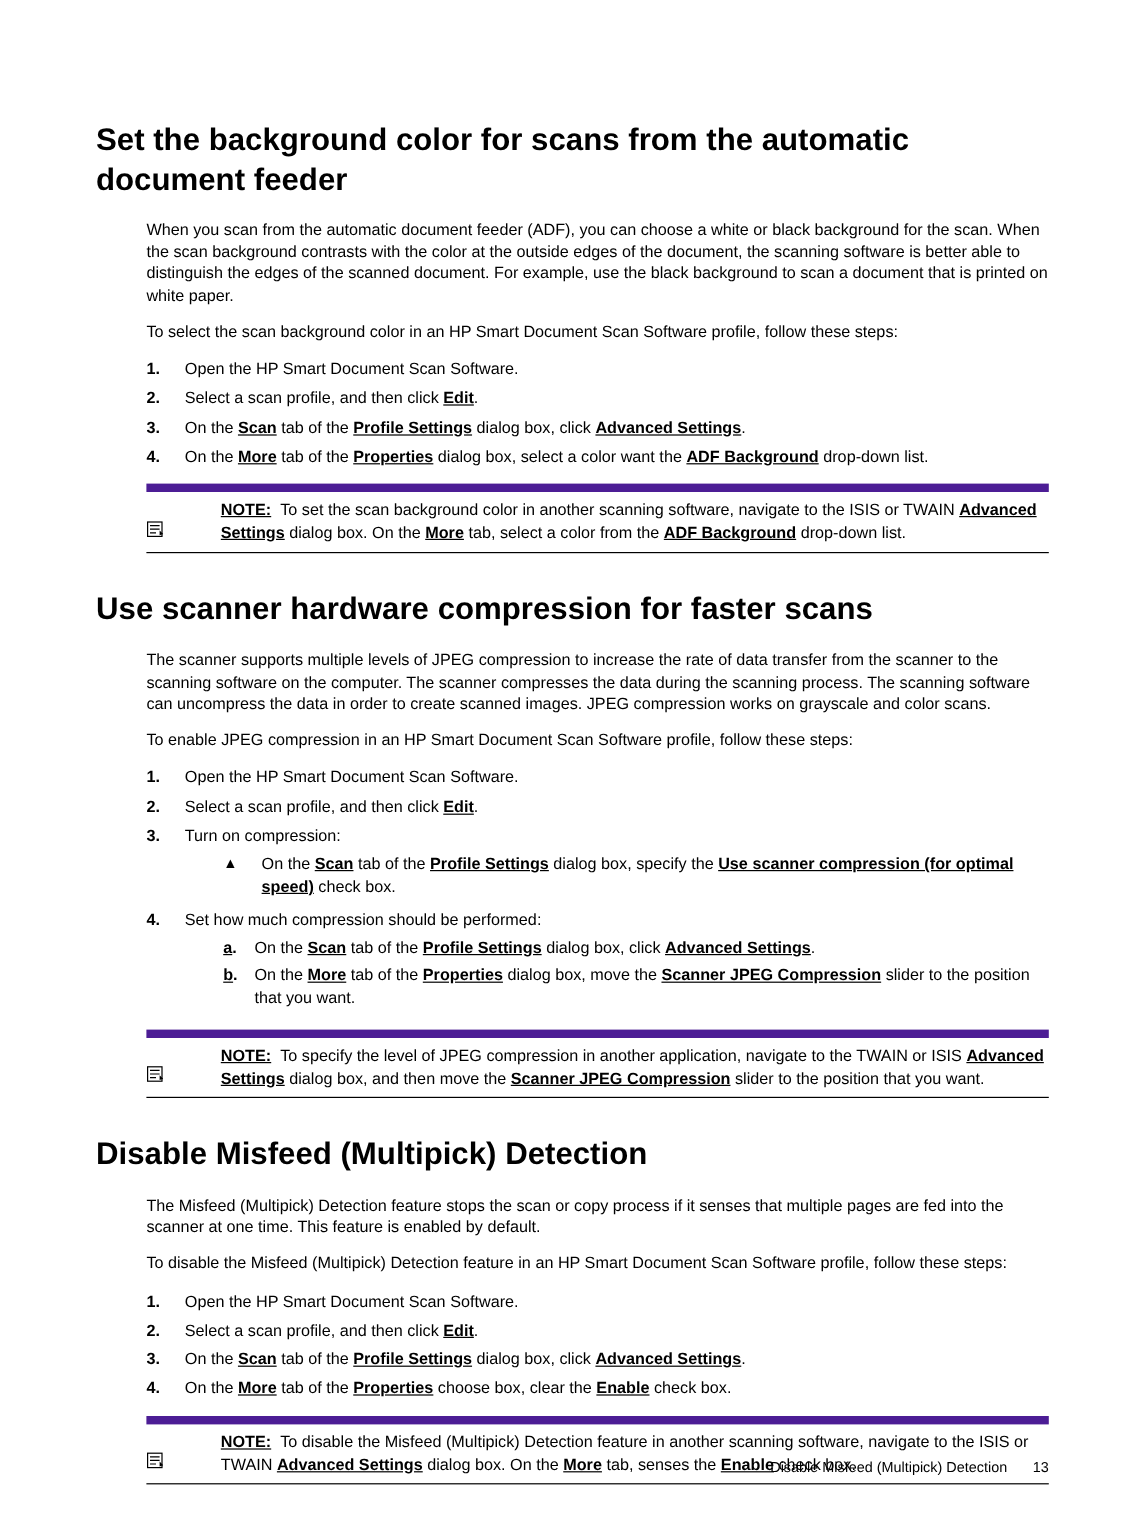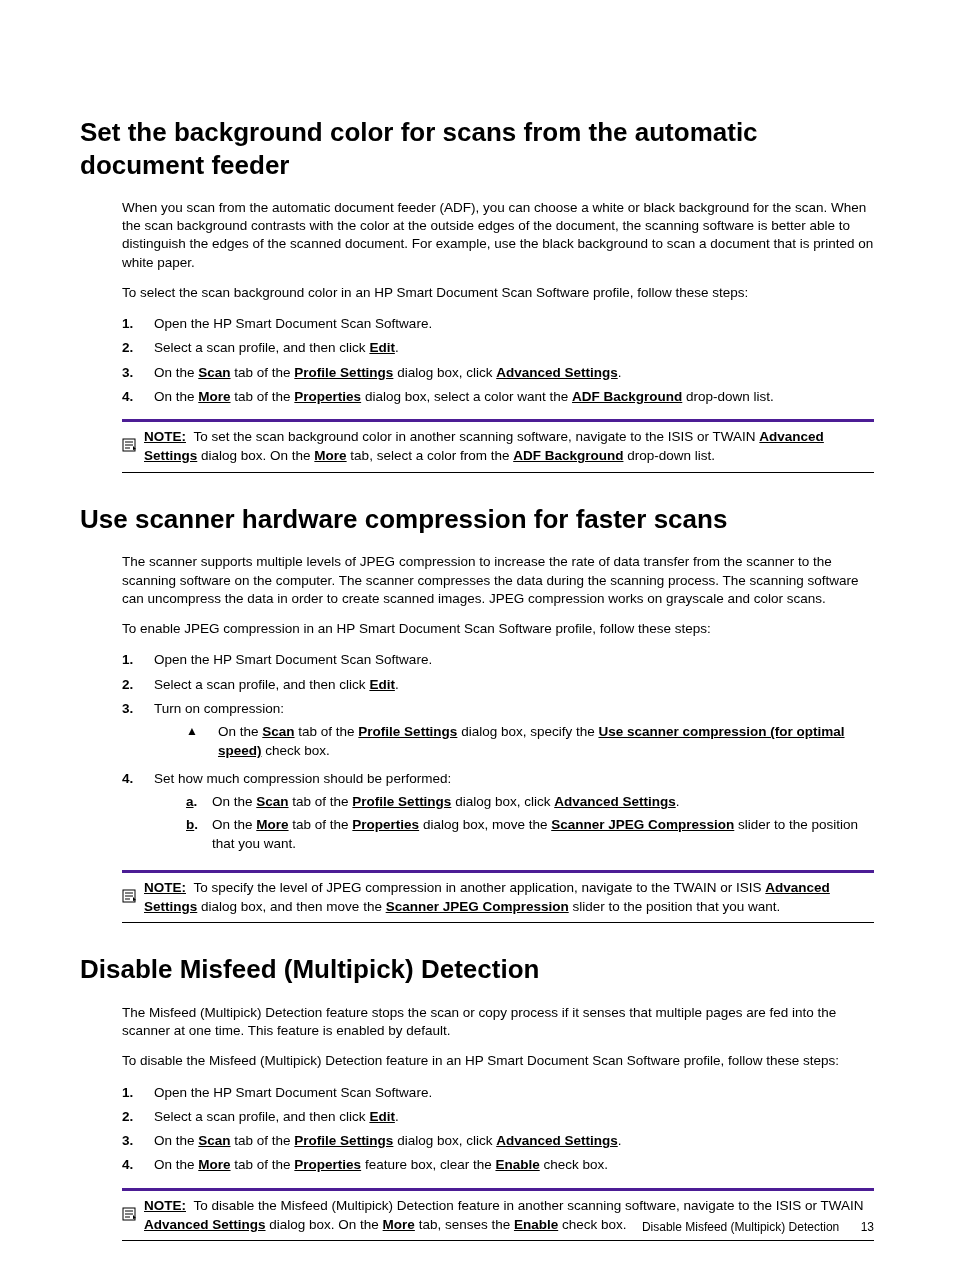--- a/index.html
+++ b/index.html
@@ -12,21 +12,21 @@
   .page {
     width: 954px;
     min-height: 1270px;
     box-sizing: border-box;
     padding: 100px 80px 60px 80px;
     position: relative;
   }
   h1 {
     font-size: 26px;
     font-weight: bold;
-    margin: 16px 0 18px 0;
+    margin: 0 0 18px 0;
     line-height: 1.25;
   }
   .content-block {
     margin-left: 42px;
   }
   p {
     font-size: 13.5px;
     line-height: 1.35;
     margin: 0 0 12px 0;
   }
@@ -61,26 +61,27 @@
     list-style: none;
     padding: 0;
     margin: 4px 0 4px 32px;
   }
   .sub-list > li {
     display: flex;
     margin-bottom: 4px;
     line-height: 1.4;
   }
   .note-box {
-    border-top: 3px solid #4c1d95;
+    border-top: 7px solid #4c1d95;
     border-bottom: 1px solid #000;
     padding: 6px 0 6px 0;
     margin: 6px 0 30px 0;
     display: flex;
-    align-items: center;
+    align-items: flex-end;
+    gap: 40px;
   }
   .note-icon {
     width: 22px;
     flex-shrink: 0;
     padding-top: 1px;
   }
   .note-text {
     font-size: 13.5px;
     line-height: 1.4;
     flex: 1;
@@ -201,21 +202,21 @@
       <li>
         <span class="step-num">2.</span>
         <span><span>Select a scan profile, and then click </span><b>Edit</b><span>.</span></span>
       </li>
       <li>
         <span class="step-num">3.</span>
         <span><span>On the </span><b>Scan</b><span> tab of the </span><b>Profile Settings</b><span> dialog box, click </span><b>Advanced Settings</b><span>.</span></span>
       </li>
       <li>
         <span class="step-num">4.</span>
-        <span><span>On the </span><b>More</b><span> tab of the </span><b>Properties</b><span> feature box, clear the </span><b>Enable</b><span> check box.</span></span>
+        <span><span>On the </span><b>More</b><span> tab of the </span><b>Properties</b><span> choose box, clear the </span><b>Enable</b><span> check box.</span></span>
       </li>
     </ol>
     <div class="note-box" style="margin-bottom:0">
       <span class="note-icon">
         <svg width="16" height="16" viewBox="0 0 16 16">
             <rect x="1" y="2" width="12" height="12" fill="none" stroke="#000" stroke-width="1"></rect>
             <path d="M3 5h8M3 8h8M3 11h5" stroke="#000" stroke-width="1"></path>
             <path d="M11 9l3 3-3 1 0-4z" fill="#000"></path>
           </svg>
       </span>

